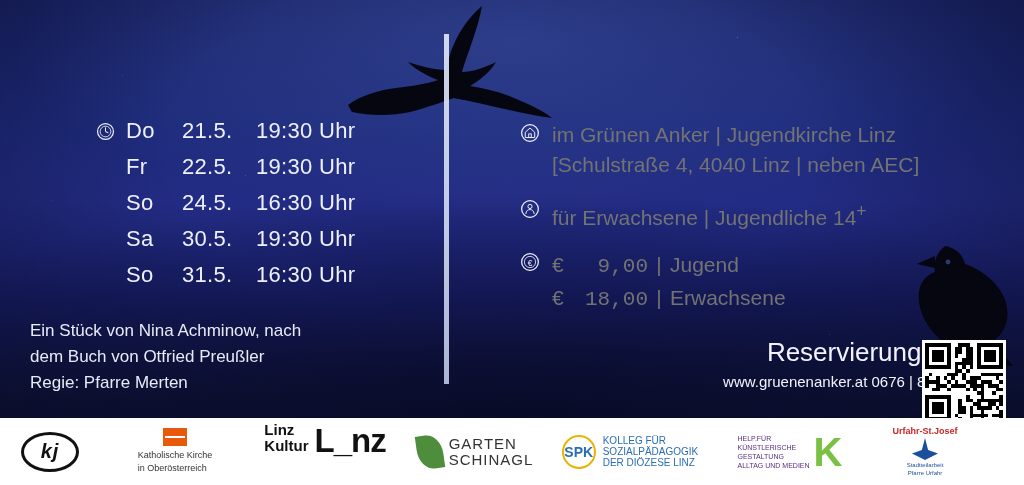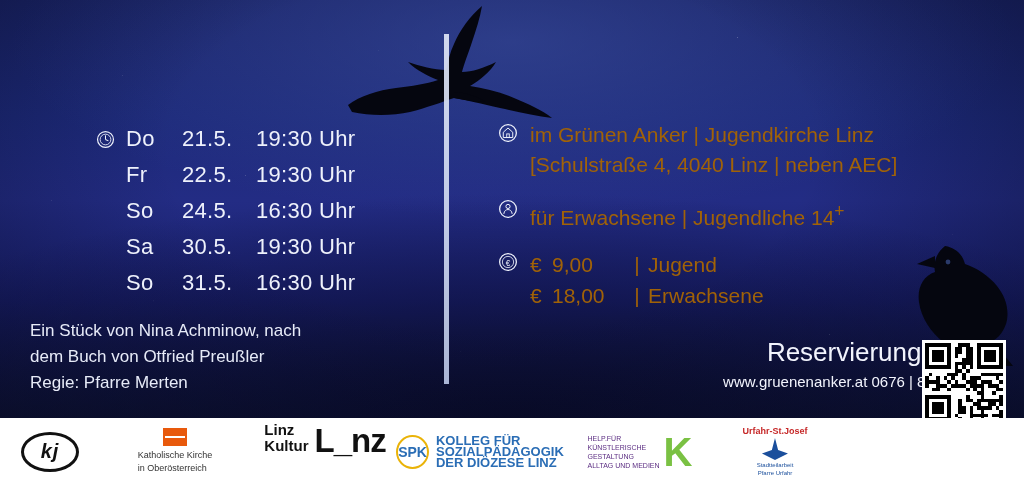--- a/index.html
+++ b/index.html
@@ -88,46 +88,46 @@
     height: 36px;
     font-size: 22px;
     letter-spacing: .3px;
   }
   .sched-icon {
     width: 30px; flex: 0 0 30px;
     display: flex; align-items: center; justify-content: flex-start;
     position: relative; top: 3px;
   }
   .sched-day   { width: 56px; flex: 0 0 56px; }
-  .sched-date  { width: 74px; flex: 0 0 74px; margin-top: 8px; }
+  .sched-date  { width: 74px; flex: 0 0 74px; }
   .sched-time  { flex: 1 1 auto; }
 
   .credits {
     position: absolute;
     left: 30px; top: 318px;
     width: 400px;
     color: #e7ebf8;
     font-size: 17px;
     line-height: 26px;
   }
 
   .col-right {
     position: absolute;
-    left: 498px; top: 120px;
+    left: 520px; top: 120px;
     width: 500px;
-    color: #a16207;
+    color: #737373;
   }
   .info-block { display: flex; margin-bottom: 16px; }
   .info-icon  { width: 32px; flex: 0 0 32px; position: relative; top: 3px; }
   .info-lines { flex: 1 1 auto; }
   .info-line  { font-size: 21px; line-height: 30px; white-space: nowrap; }
 
   .price-line { font-size: 21px; line-height: 31px; white-space: nowrap; }
   .price-cur  { display: inline-block; width: 22px; }
-  .price-amt  { display: inline-block; width: 74px; text-align: left; }
+  .price-amt  { display: inline-block; width: 74px; text-align: right; font-family: Liberation Mono, monospace; }
   .price-sep  { display: inline-block; width: 22px; text-align: center; }
 
   .reserve {
     position: absolute;
     left: 568px; top: 336px;
     width: 420px;
     color: #f2f4fd;
     text-align: right;
   }
   .reserve-title { font-size: 26px; line-height: 32px; }
@@ -194,21 +194,21 @@
   .gs-text { line-height: 16px; }
   .gs-t1 { font-size: 15px; letter-spacing: 1px; color: #333; }
   .gs-t2 { font-size: 15px; letter-spacing: 1px; color: #333; }
   .logo-spk { width: 160px; display: flex; align-items: center; gap: 7px; }
   .spk-mark {
     width: 34px; height: 34px; border-radius: 50%;
     border: 2px solid #eab308;
     color: #2a6db5; font-size: 14px; font-weight: bold;
     display: flex; align-items: center; justify-content: center;
   }
-  .spk-text { font-size: 13px; color: #2a6db5; font-weight: bold; line-height: 11px; }
+  .spk-text { font-size: 10px; color: #2a6db5; font-weight: normal; line-height: 11px; }
   .logo-kd { width: 160px; display: flex; align-items: center; gap: 4px; }
   .kd-text { font-size: 7px; color: #5b2d82; line-height: 9px; }
   .kd-k {
     font-size: 40px; color: #7ac143; font-weight: bold; line-height: 34px;
   }
   .logo-urf { width: 110px; text-align: center; }
   .urf-top { font-size: 9px; color: #c62828; font-weight: bold; line-height: 11px; }
   .urf-body { font-size: 6px; color: #1b4f9c; line-height: 8px; }
   .urf-ship {
     width: 26px; height: 22px; margin: 1px auto;
@@ -835,20 +835,27 @@
     </div>
 
     <div class="logo logo-linz">
       <div class="linz-kultur">
         <div>Linz</div>
         <div>Kultur</div>
       </div>
       <div class="linz-lnz">L_nz</div>
     </div>
 
+    <div class="logo logo-gs">
+      <div class="gs-leaf"></div>
+      <div class="gs-text">
+        <div class="gs-t1">GARTEN</div>
+        <div class="gs-t2">SCHINAGL</div>
+      </div>
+    </div>
 
     <div class="logo logo-spk">
       <div class="spk-mark">SPK</div>
       <div class="spk-text">
         <div>KOLLEG FÜR</div>
         <div>SOZIALPÄDAGOGIK</div>
         <div>DER DIÖZESE LINZ</div>
       </div>
     </div>
 

